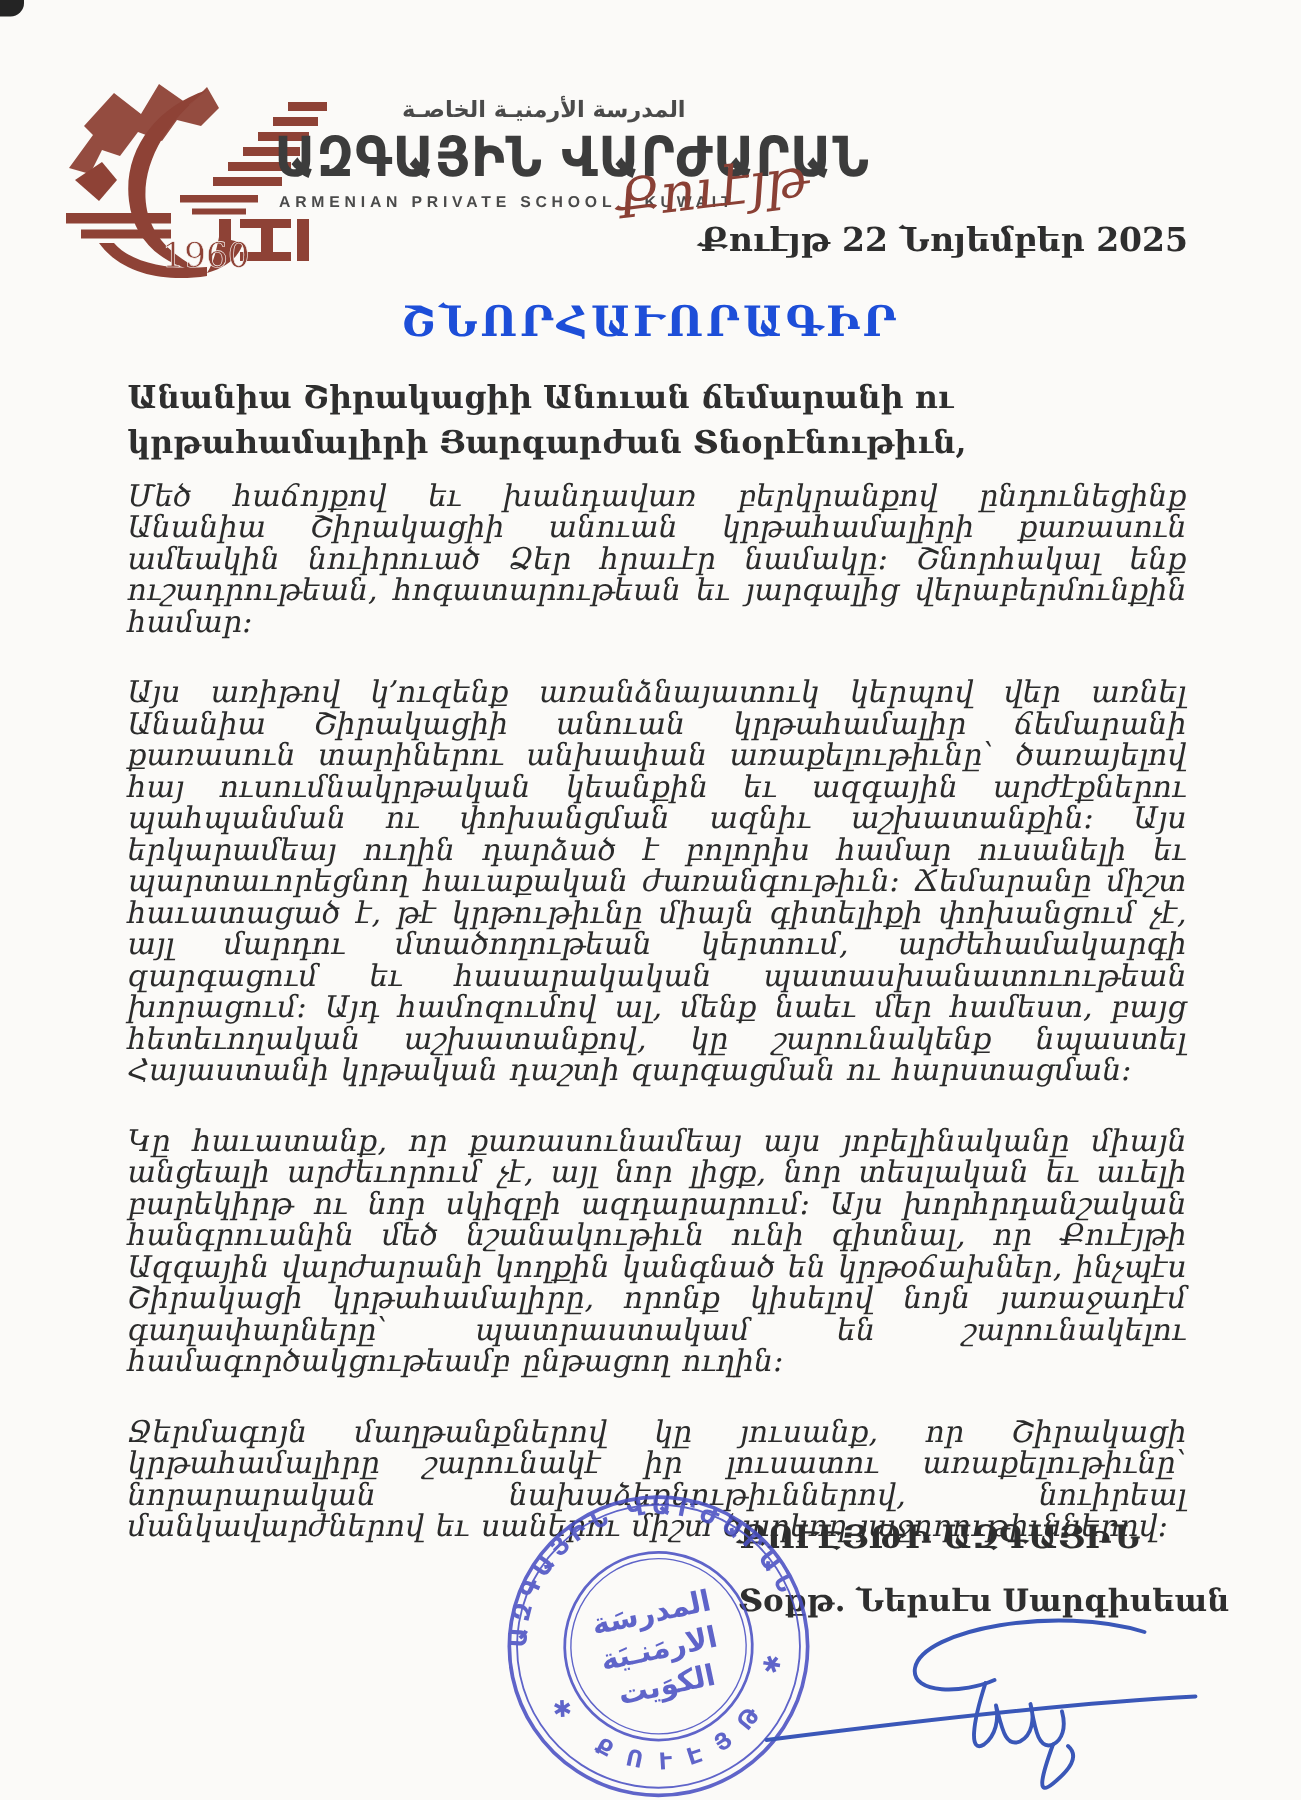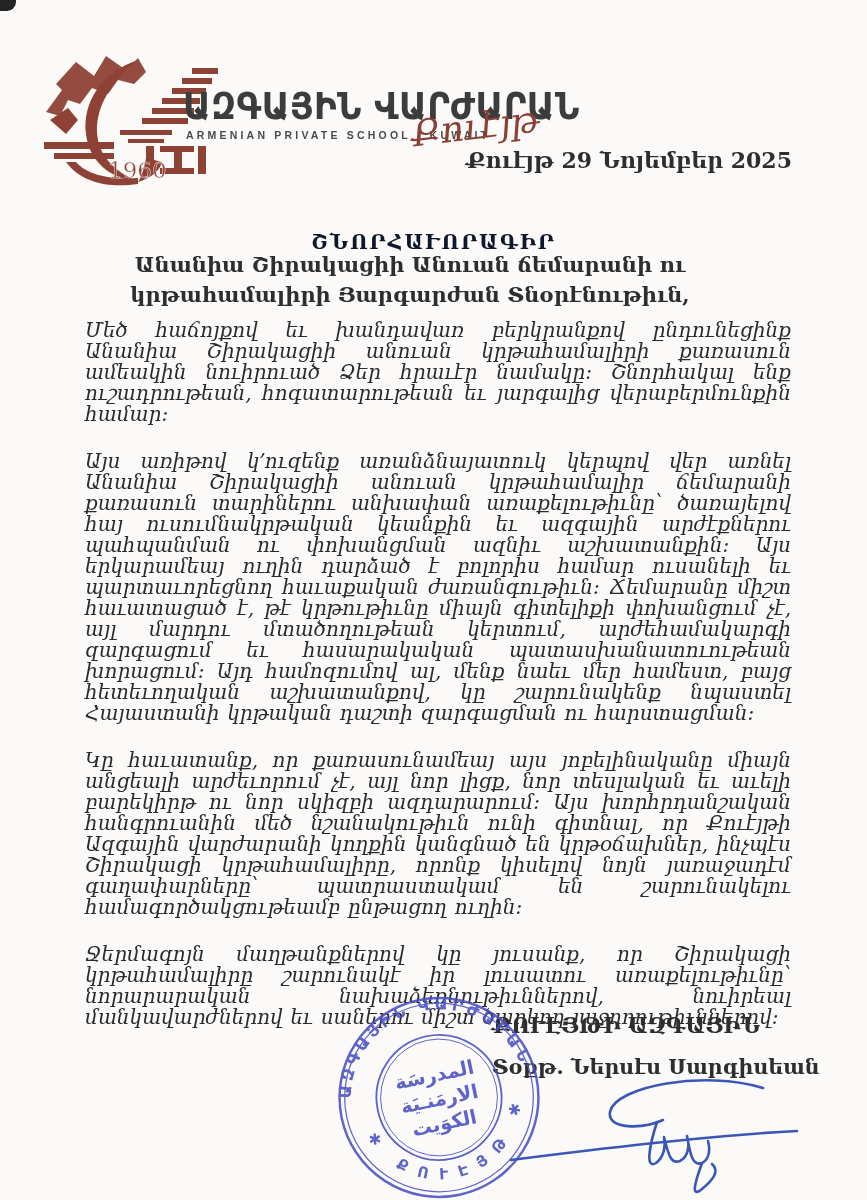--- a/index.html
+++ b/index.html
@@ -44,26 +44,26 @@
     white-space:nowrap;
   }
   
   .date-line{
     position:absolute;right:75px;top:147px;
     font-size:22px;font-weight:bold;color:#2e2e2e;
     white-space:nowrap;
   }
   .letter-title{
     position:absolute;left:0;top:198px;width:867px;
-    text-align:center;font-size:20px;font-weight:bold;
-    letter-spacing:2px;color:#0f172a;margin-top:32px;
+    text-align:center;font-size:28px;font-weight:bold;
+    letter-spacing:2px;color:#1d4ed8;
   }
   .salutation{
     position:absolute;left:85px;top:250px;width:650px;
-    font-size:21px;font-weight:bold;line-height:1.45;color:#2e2e2e;text-align:center;
+    font-size:21px;font-weight:bold;line-height:1.45;color:#2e2e2e;
   }
   .body-text{
     position:absolute;left:85px;top:308px;width:706px;
   }
   .body-text p{
     margin:12px 0 26px 0;
     font-style:italic;
     font-size:20px;line-height:21px;
     text-align:justify;
     word-spacing:1.5px;
@@ -114,28 +114,29 @@
       <rect x="104" y="96" width="8" height="28"></rect>
 
       <rect x="2" y="92" width="70" height="7"></rect>
       <rect x="12" y="103" width="60" height="6"></rect>
       <path d="M24,112 C40,134 70,138 96,134 L96,128 C72,130 46,126 34,112 Z"></path>
 
       <text x="66" y="128" font-family="DejaVu Serif, serif" font-size="23" fill="#8e4236" stroke="#fbfaf8" stroke-width="0.4">1960</text>
     </g>
   </svg>
 
+  <div class="arabic-name">المدرسة الأرمنيـة الخاصـة</div>
 
   <div class="armenian-name">ԱԶԳԱՅԻՆ ՎԱՐԺԱՐԱՆ</div>
 
   <div class="english-name">ARMENIAN PRIVATE SCHOOL - KUWAIT</div>
 
   <div class="script-kuwait">Քուէյթ</div>
 
-  <div class="date-line">Քուէյթ 29 Նոյեմբեր 2025</div>
+  <div class="date-line">Քուէյթ 22 Նոյեմբեր 2025</div>
 
   <div class="letter-title">ՇՆՈՐՀԱՒՈՐԱԳԻՐ</div>
 
   <div class="salutation">Անանիա Շիրակացիի Անուան ճեմարանի ու կրթահամալիրի Յարգարժան Տնօրէնութիւն,</div>
 
   <div class="body-text">
     <p>Մեծ հաճոյքով եւ խանդավառ բերկրանքով ընդունեցինք Անանիա Շիրակացիի անուան կրթահամալիրի քառասուն ամեակին նուիրուած Ձեր հրաւէր նամակը։ Շնորհակալ ենք ուշադրութեան, հոգատարութեան եւ յարգալից վերաբերմունքին համար։</p>
     <p>Այս առիթով կ՚ուզենք առանձնայատուկ կերպով վեր առնել Անանիա Շիրակացիի անուան կրթահամալիր ճեմարանի քառասուն տարիներու անխափան առաքելութիւնը՝ ծառայելով հայ ուսումնակրթական կեանքին եւ ազգային արժէքներու պահպանման ու փոխանցման ազնիւ աշխատանքին։ Այս երկարամեայ ուղին դարձած է բոլորիս համար ուսանելի եւ պարտաւորեցնող հաւաքական ժառանգութիւն։ Ճեմարանը միշտ հաւատացած է, թէ կրթութիւնը միայն գիտելիքի փոխանցում չէ, այլ մարդու մտածողութեան կերտում, արժեհամակարգի զարգացում եւ հասարակական պատասխանատուութեան խորացում։ Այդ համոզումով ալ, մենք նաեւ մեր համեստ, բայց հետեւողական աշխատանքով, կը շարունակենք նպաստել Հայաստանի կրթական դաշտի զարգացման ու հարստացման։</p>
     <p>Կը հաւատանք, որ քառասունամեայ այս յոբելինականը միայն անցեալի արժեւորում չէ, այլ նոր լիցք, նոր տեսլական եւ աւելի բարեկիրթ ու նոր սկիզբի ազդարարում։ Այս խորհրդանշական հանգրուանին մեծ նշանակութիւն ունի գիտնալ, որ Քուէյթի Ազգային վարժարանի կողքին կանգնած են կրթօճախներ, ինչպէս Շիրակացի կրթահամալիրը, որոնք կիսելով նոյն յառաջադէմ գաղափարները՝ պատրաստակամ են շարունակելու համագործակցութեամբ ընթացող ուղին։</p>
     <p>Ջերմագոյն մաղթանքներով կը յուսանք, որ Շիրակացի կրթահամալիրը շարունակէ իր լուսատու առաքելութիւնը՝ նորարարական նախաձեռնութիւններով, նուիրեալ մանկավարժներով եւ սաներու միշտ ծաղկող յաջողութիւններով։</p>

